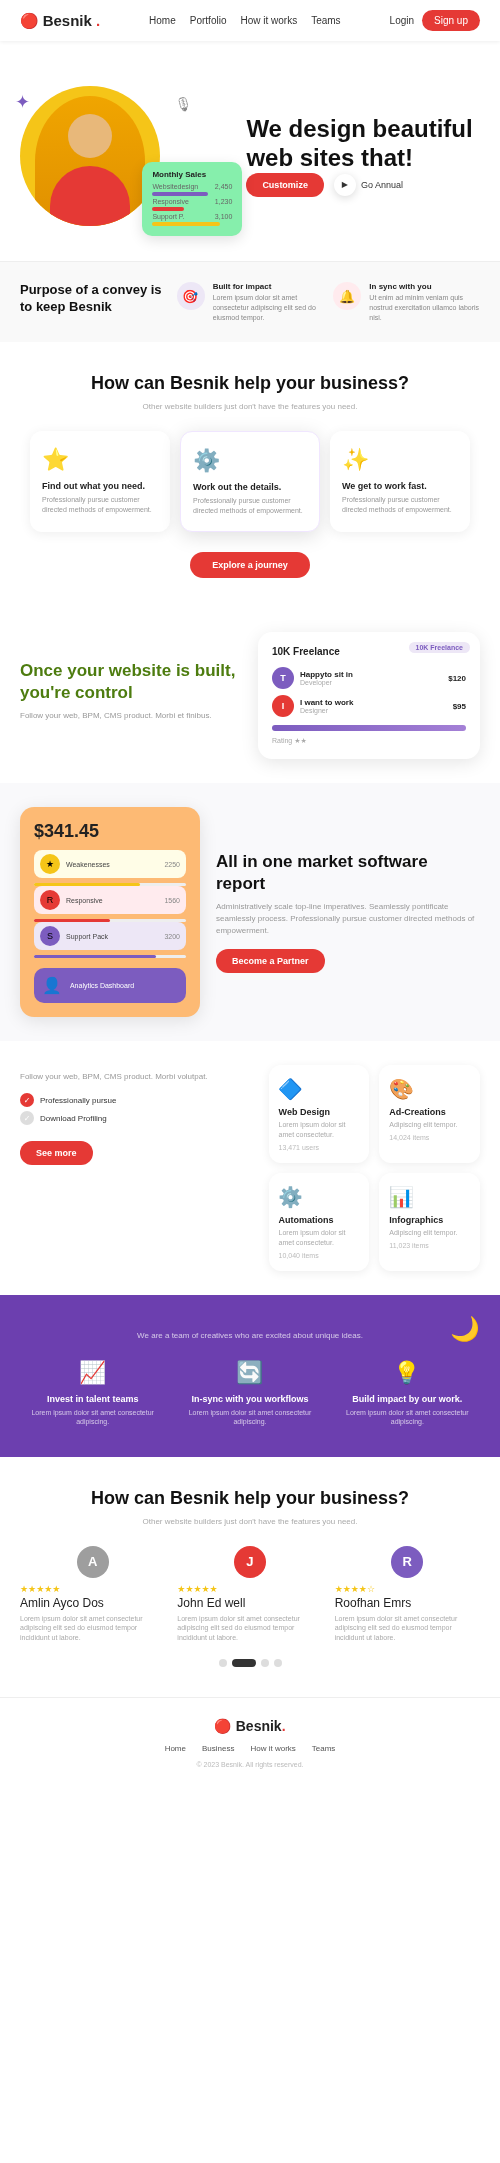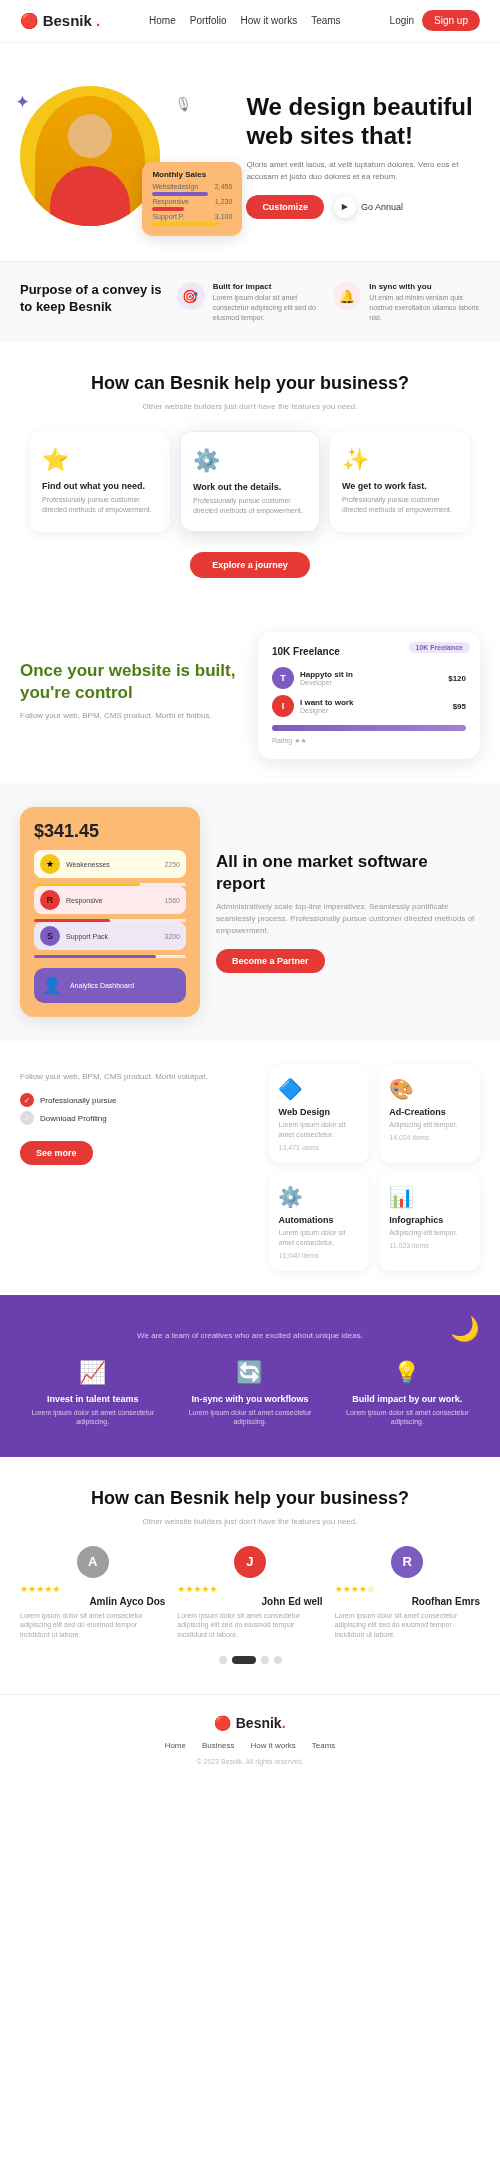--- a/index.html
+++ b/index.html
@@ -27,21 +27,21 @@
     .hero-left { flex: 1; position: relative; }
     .hero-image-circle {
       width: 140px; height: 140px; border-radius: 50%; background: #f5c518;
       overflow: hidden; display: flex; align-items: flex-end; justify-content: center;
     }
     .hero-person { width: 110px; height: 130px; background: linear-gradient(180deg, #f0a500 0%, #e09000 100%); border-radius: 50% 50% 0 0; position: relative; overflow: hidden; }
     .person-head { width: 44px; height: 44px; border-radius: 50%; background: #e8b87a; position: absolute; top: 18px; left: 50%; transform: translateX(-50%); }
     .person-shirt { width: 80px; height: 60px; background: #e53935; border-radius: 40px 40px 0 0; position: absolute; bottom: 0; left: 50%; transform: translateX(-50%); }
     .hero-card {
       position: absolute; bottom: -10px; right: -10px;
-      background: #fdba74; border-radius: 10px; padding: 8px 10px;
+      background: #86efac; border-radius: 10px; padding: 8px 10px;
       box-shadow: 0 4px 14px rgba(0,0,0,0.12); font-size: 8px; min-width: 100px;
     }
     .hero-card-title { font-weight: 700; font-size: 8px; margin-bottom: 4px; color: #222; }
     .hero-card-row { display: flex; justify-content: space-between; margin-bottom: 2px; font-size: 7px; color: #666; }
     .hero-card-bar { height: 4px; border-radius: 2px; margin: 2px 0; }
     .star-icon { position: absolute; top: 5px; left: -5px; font-size: 18px; color: #7c5cbf; }
     .mic-icon { position: absolute; top: 10px; right: 40px; font-size: 14px; color: #888; }
 
     .hero-right { flex: 1.1; padding-left: 14px; }
     .hero-right h1 { font-size: 24px; font-weight: 800; color: #111; line-height: 1.2; }
@@ -151,21 +151,21 @@
     .moon-icon { position: absolute; top: 20px; right: 20px; font-size: 24px; color: #f5c518; }
 
     
     .testimonial-section { padding: 30px 20px; text-align: center; }
     .testimonial-section h2 { font-size: 18px; font-weight: 800; color: #111; line-height: 1.3; }
     .testimonial-section .section-sub { margin-bottom: 20px; }
     .testimonial-cards { display: grid; grid-template-columns: 1fr 1fr 1fr; gap: 12px; }
     .testimonial-card { text-align: left; }
     .testimonial-avatar { width: 32px; height: 32px; border-radius: 50%; margin: 0 auto 6px; display: flex; align-items: center; justify-content: center; font-size: 13px; color: #fff; font-weight: 700; }
     .stars { color: #f5c518; font-size: 9px; margin-bottom: 2px; }
-    .testimonial-name { font-size: 10px; font-weight: 700; color: #222; text-align: right; }
+    .testimonial-name { font-size: 12px; font-weight: 400; color: #222; text-align: left; }
     .testimonial-text { font-size: 7px; color: #aaa; line-height: 1.4; margin-top: 4px; }
     .testimonial-dots { display: flex; justify-content: center; gap: 5px; margin-top: 16px; }
     .dot-indicator { width: 8px; height: 8px; border-radius: 50%; background: #ddd; }
     .dot-indicator.active { background: #333; width: 24px; border-radius: 4px; }
 
     
     footer { background: #fff; border-top: 1px solid #eee; padding: 20px; text-align: center; }
     .footer-logo { font-weight: 800; font-size: 14px; color: #222; margin-bottom: 10px; }
     .footer-logo .dot { color: #e53935; }
     .footer-links { display: flex; justify-content: center; gap: 16px; margin-bottom: 8px; }
@@ -217,21 +217,20 @@
       <div class="hero-card-bar" style="width:40%;background:#e53935;"></div>
       <div class="hero-card-row">
         <span>Support P.</span>
         <span>3,100</span>
       </div>
       <div class="hero-card-bar" style="width:85%;background:#f5c518;"></div>
     </div>
   </div>
   <div class="hero-right">
     <h1>We design beautiful web sites that!</h1>
-    <p>Qloris amet velit lacus, at velit luptatum dolores. Vero eos et accusam et justo duo dolores et ea rebum.</p>
     <div class="hero-btns">
       <button class="btn-primary">Customize</button>
       <button class="btn-secondary">
         <span class="play-btn">▶</span>
         <span>Go Annual</span>
       </button>
     </div>
   </div>
 </section>
 

